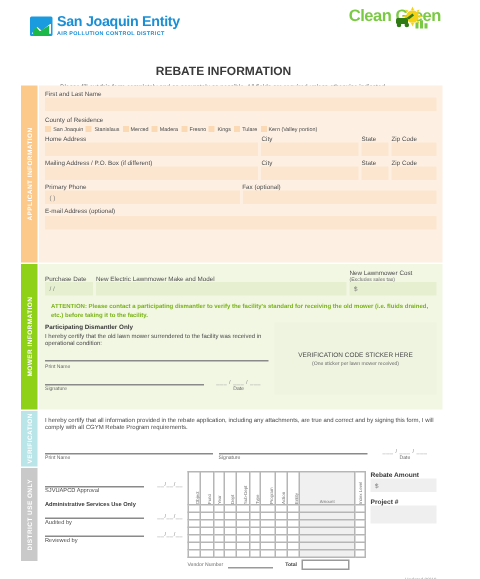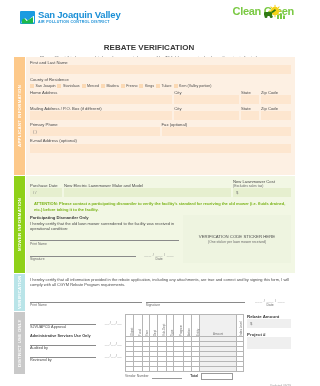--- a/index.html
+++ b/index.html
@@ -113,21 +113,21 @@
 
   <div class="header">
 
     <div class="logo-sjv">
       <div class="sjv-mark">
         <div class="sq"></div>
           <div class="hill"></div>
           <div class="chk"></div>
       </div>
       <div class="sjv-text">
-        <div class="sjv-title">San Joaquin Valley</div>
+        <div class="sjv-title">San Joaquin Entity</div>
         <div class="sjv-sub">AIR POLLUTION CONTROL DISTRICT</div>
       </div>
     </div>
 
     <div class="logo-cgym">
       <svg class="cg-art" viewBox="0 0 42 18">
         <g fill="#f5d218">
           <circle cx="29" cy="7" r="4.2"></circle>
           <path d="M29 0.4 l1 2.2 -2 0z M29 13.6 l1 -2.2 -2 0z M22.4 7 l2.2 1 0 -2z M35.6 7 l-2.2 1 0 -2z
                    M24.3 2.3 l2.1 0.9 -1.2 1.2z M33.7 11.7 l-2.1 -0.9 1.2 -1.2z
@@ -143,21 +143,21 @@
           <rect x="31" y="11" width="2" height="4"></rect>
           <rect x="34" y="9.5" width="2" height="5.5"></rect>
           <rect x="37" y="11.5" width="2" height="3.5"></rect>
         </g>
       </svg>
       <div class="cg-1">Clean Green</div>
     </div>
 
   </div>
 
-  <div class="doc-title">REBATE VERIFICATION</div>
+  <div class="doc-title">REBATE INFORMATION</div>
   <div class="doc-sub">Please fill out this form completely and as accurately as possible. All fields are required unless otherwise indicated.</div>
 
   <div class="tab tab-applicant" style="top:57px; height:118px;">APPLICANT INFORMATION</div>
 
   <div class="sec sec-applicant pad" style="top:57px; height:118px;">
 
     <span class="lbl">First and Last Name</span>
     <div class="fld"></div>
 
     <span class="lbl" style="margin-top:3px;">County of Residence</span>

